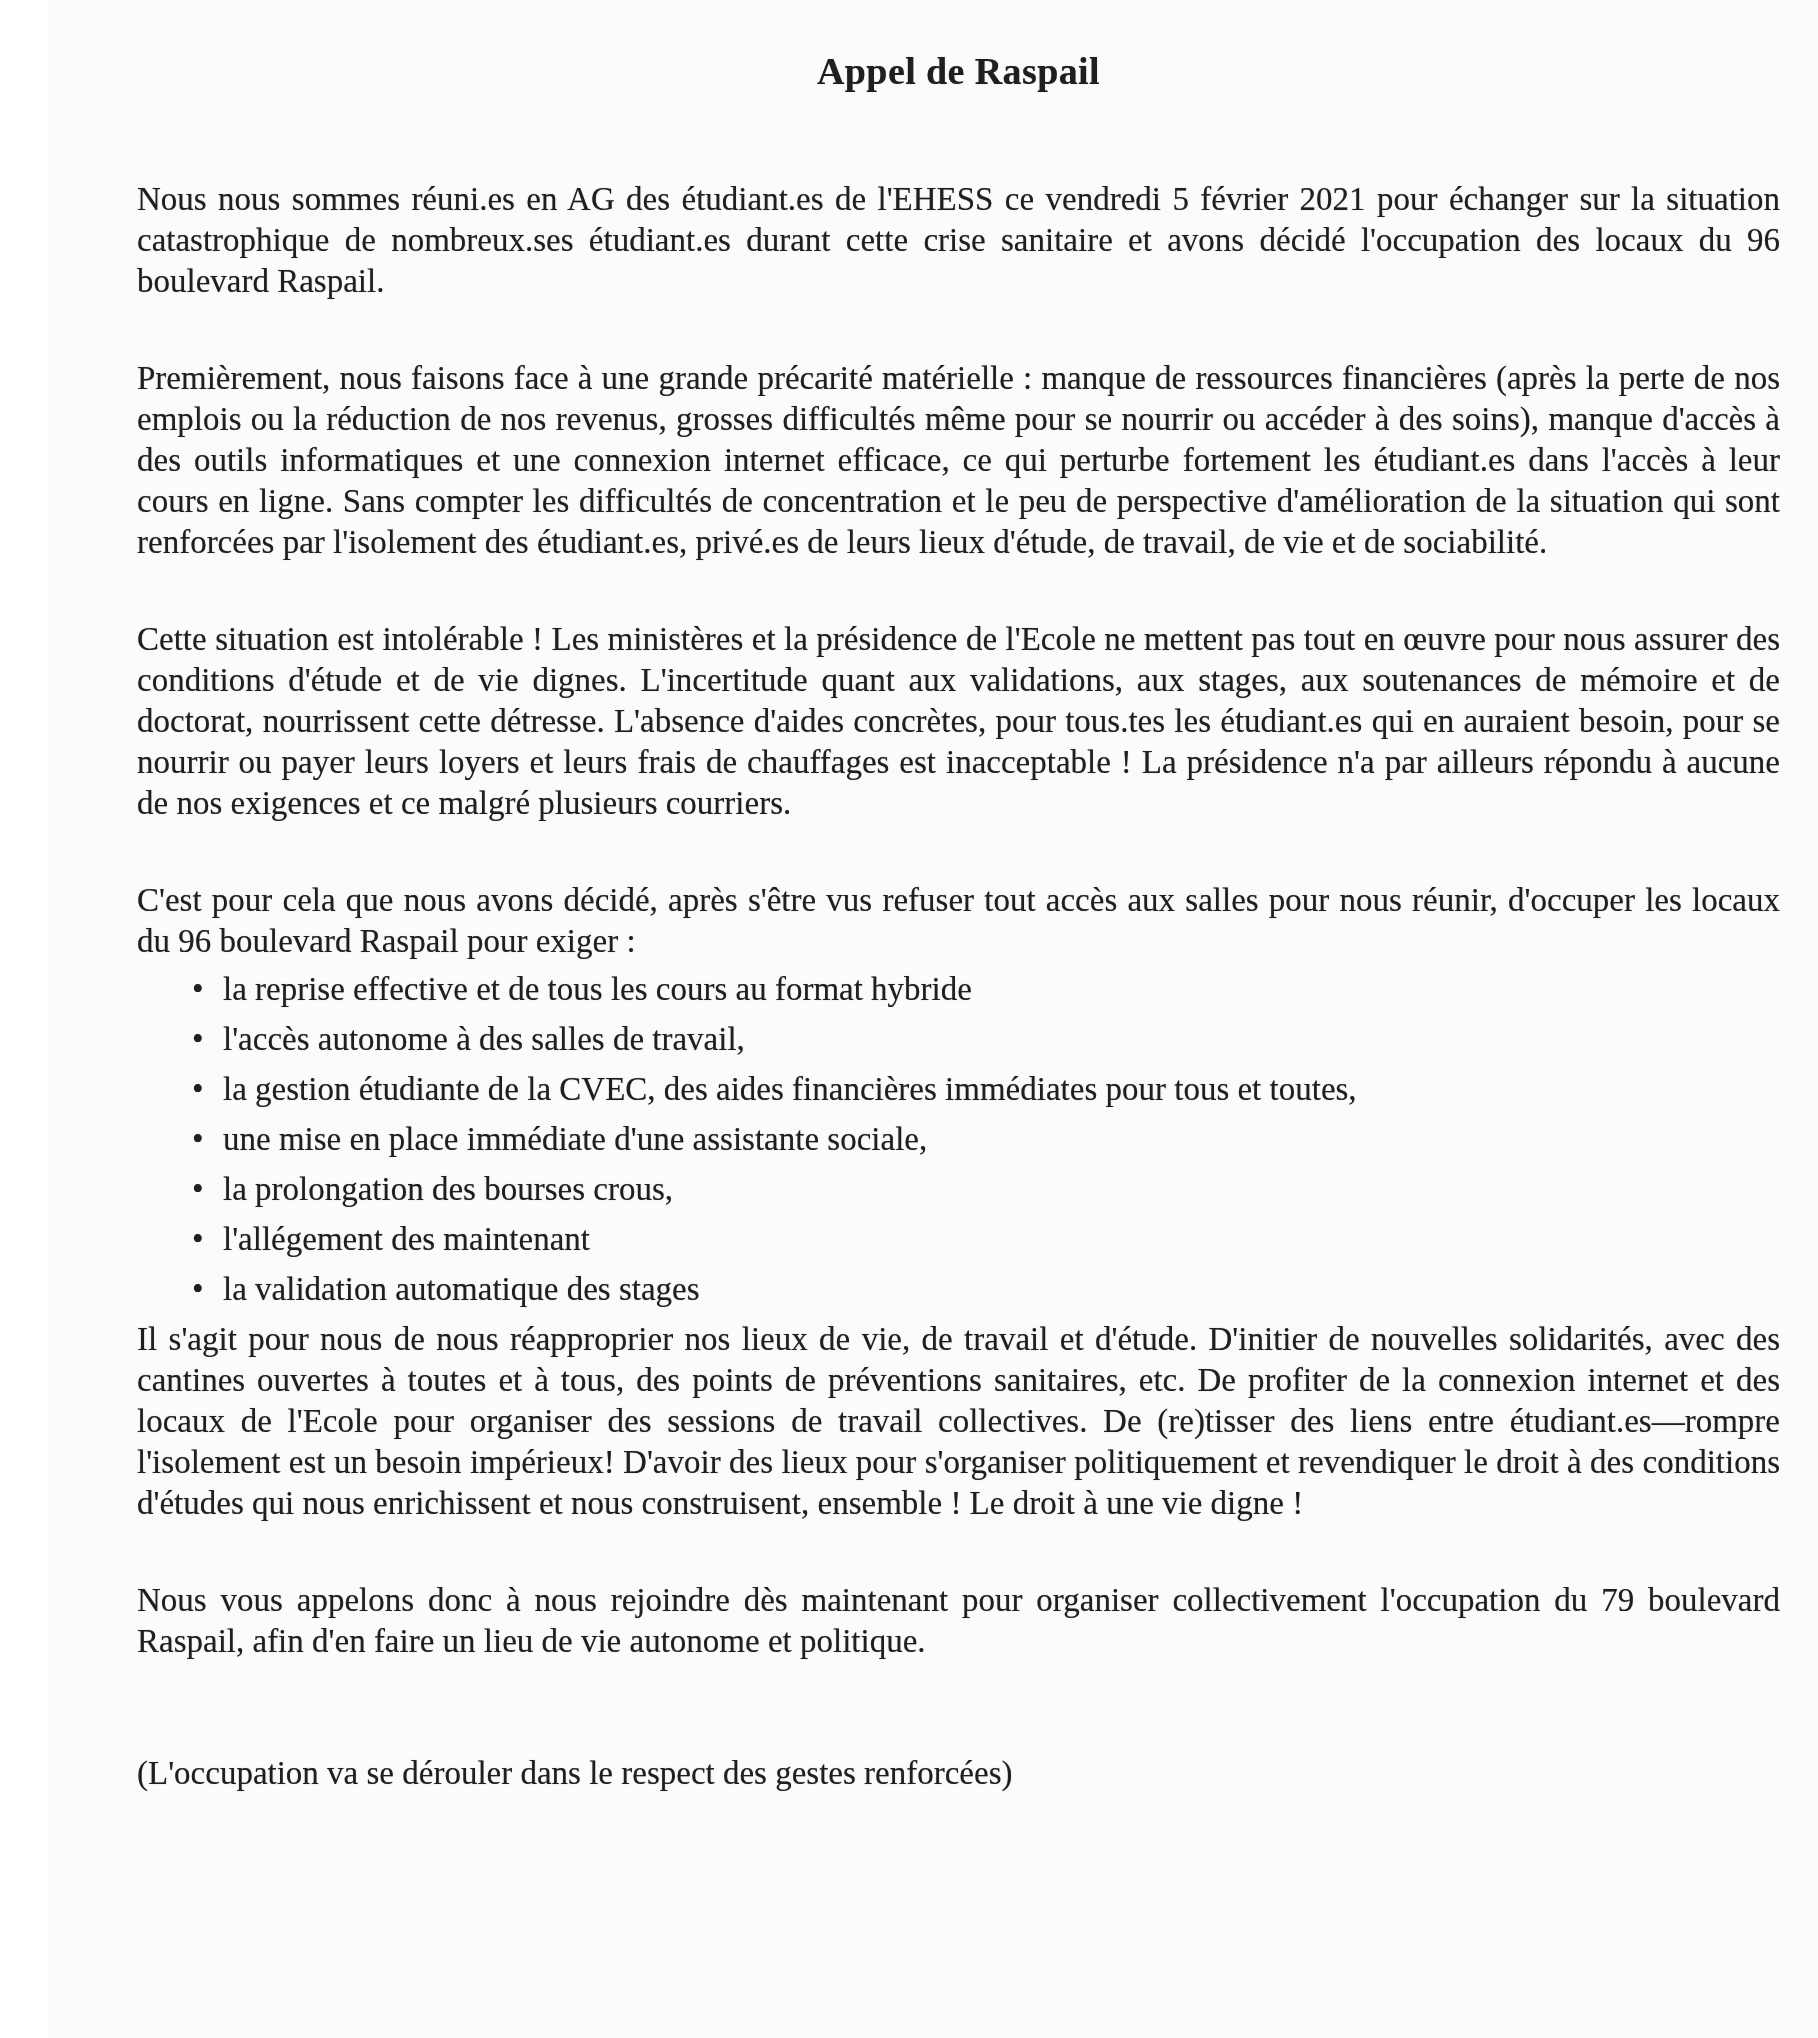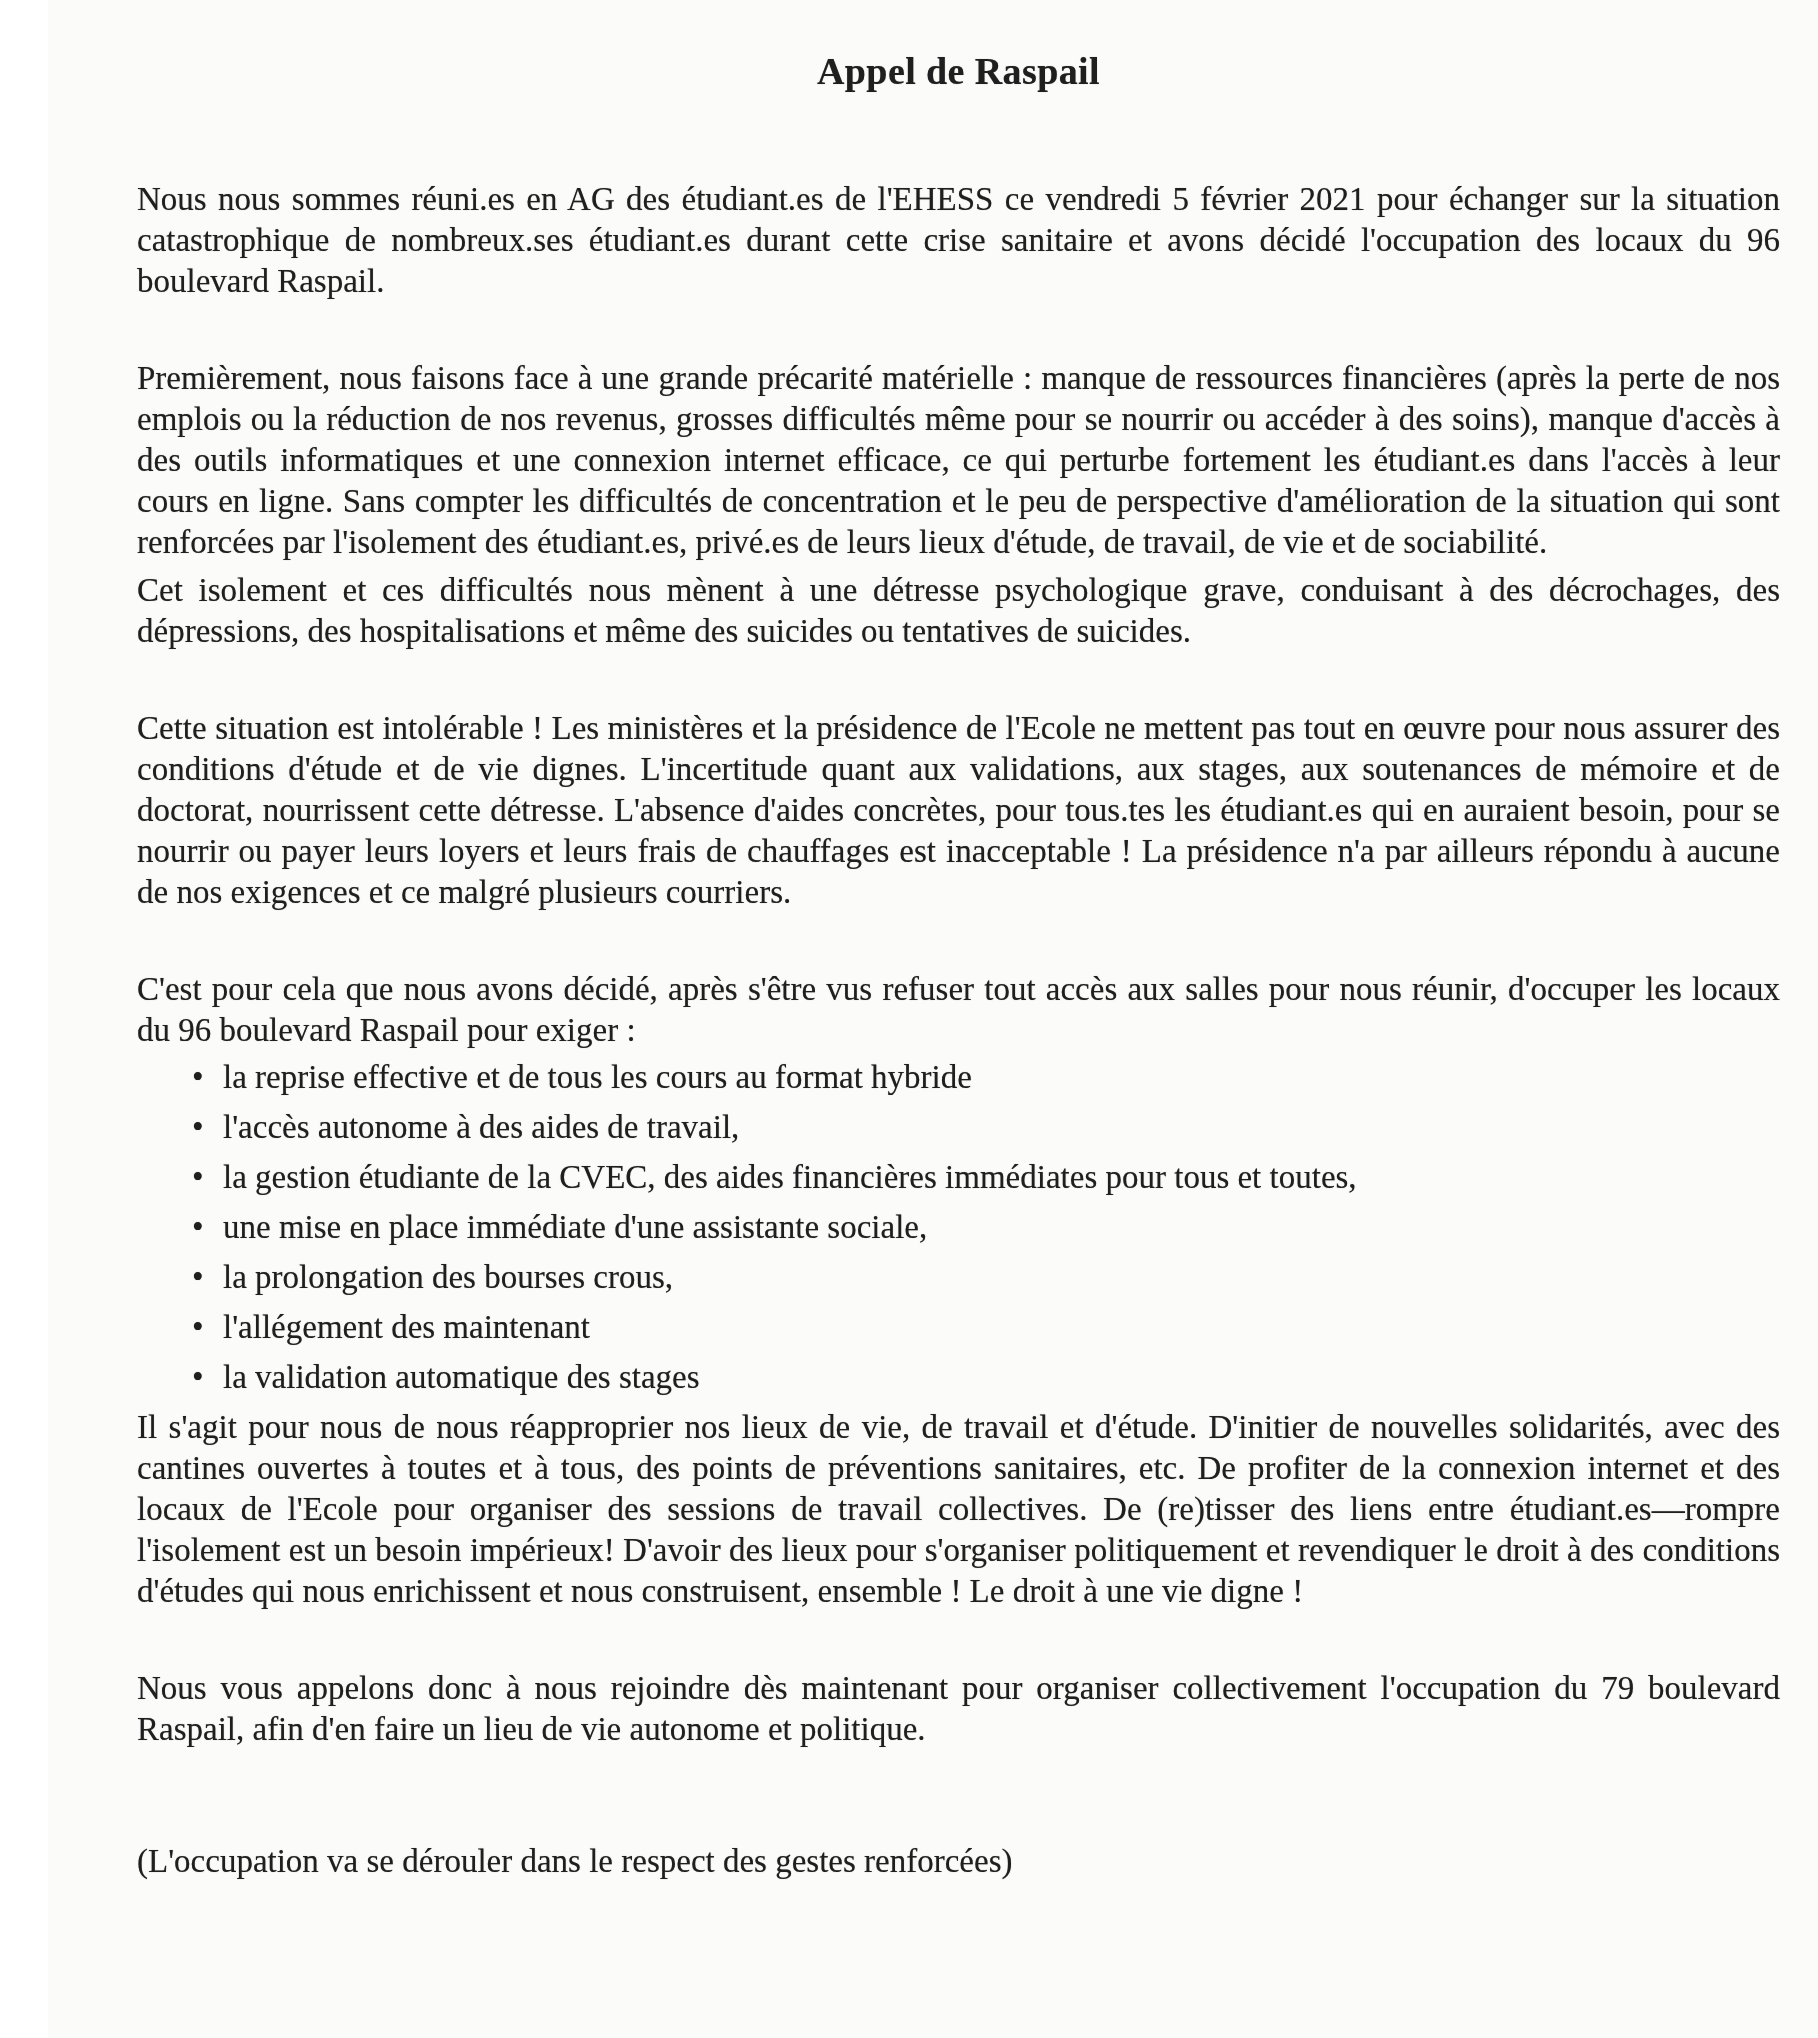--- a/index.html
+++ b/index.html
@@ -64,34 +64,33 @@
 <body>
 
 <div class="page">
 
   <h1 class="doc-title">Appel de Raspail</h1>
 
   <p class="para">Nous nous sommes réuni.es en AG des étudiant.es de l'EHESS ce vendredi 5 février 2021 pour échanger sur la situation catastrophique de nombreux.ses étudiant.es durant cette crise sanitaire et avons décidé l'occupation des locaux du 96 boulevard Raspail.</p>
 
   <p class="para gap-before">Premièrement, nous faisons face à une grande précarité matérielle : manque de ressources financières (après la perte de nos emplois ou la réduction de nos revenus, grosses difficultés même pour se nourrir ou accéder à des soins), manque d'accès à des outils informatiques et une connexion internet efficace, ce qui perturbe fortement les étudiant.es dans l'accès à leur cours en ligne. Sans compter les difficultés de concentration et le peu de perspective d'amélioration de la situation qui sont renforcées par l'isolement des étudiant.es, privé.es de leurs lieux d'étude, de travail, de vie et de sociabilité.</p>
 
-  <p class="para cont-before">Cet isolement et ces difficultés nous mènent à une détresse psychologique grave, conduisant à des décrochages, des dépressions, des hospitalisations et même des suicides ou tentatives de suicides.</p>
 
   <p class="para gap-before">Cette situation est intolérable ! Les ministères et la présidence de l'Ecole ne mettent pas tout en œuvre pour nous assurer des conditions d'étude et de vie dignes. L'incertitude quant aux validations, aux stages, aux soutenances de mémoire et de doctorat, nourrissent cette détresse. L'absence d'aides concrètes, pour tous.tes les étudiant.es qui en auraient besoin, pour se nourrir ou payer leurs loyers et leurs frais de chauffages est inacceptable ! La présidence n'a par ailleurs répondu à aucune de nos exigences et ce malgré plusieurs courriers.</p>
 
   <p class="para gap-before">C'est pour cela que nous avons décidé, après s'être vus refuser tout accès aux salles pour nous réunir, d'occuper les locaux du 96 boulevard Raspail pour exiger :</p>
 
   <ul class="demands">
     <li>
       <span class="bullet-dot">•</span>
       <span>la reprise effective et de tous les cours au format hybride</span>
     </li>
     <li>
       <span class="bullet-dot">•</span>
-      <span>l'accès autonome à des aides de travail,</span>
+      <span>l'accès autonome à des salles de travail,</span>
     </li>
     <li>
       <span class="bullet-dot">•</span>
       <span>la gestion étudiante de la CVEC, des aides financières immédiates pour tous et toutes,</span>
     </li>
     <li>
       <span class="bullet-dot">•</span>
       <span>une mise en place immédiate d'une assistante sociale,</span>
     </li>
     <li>

